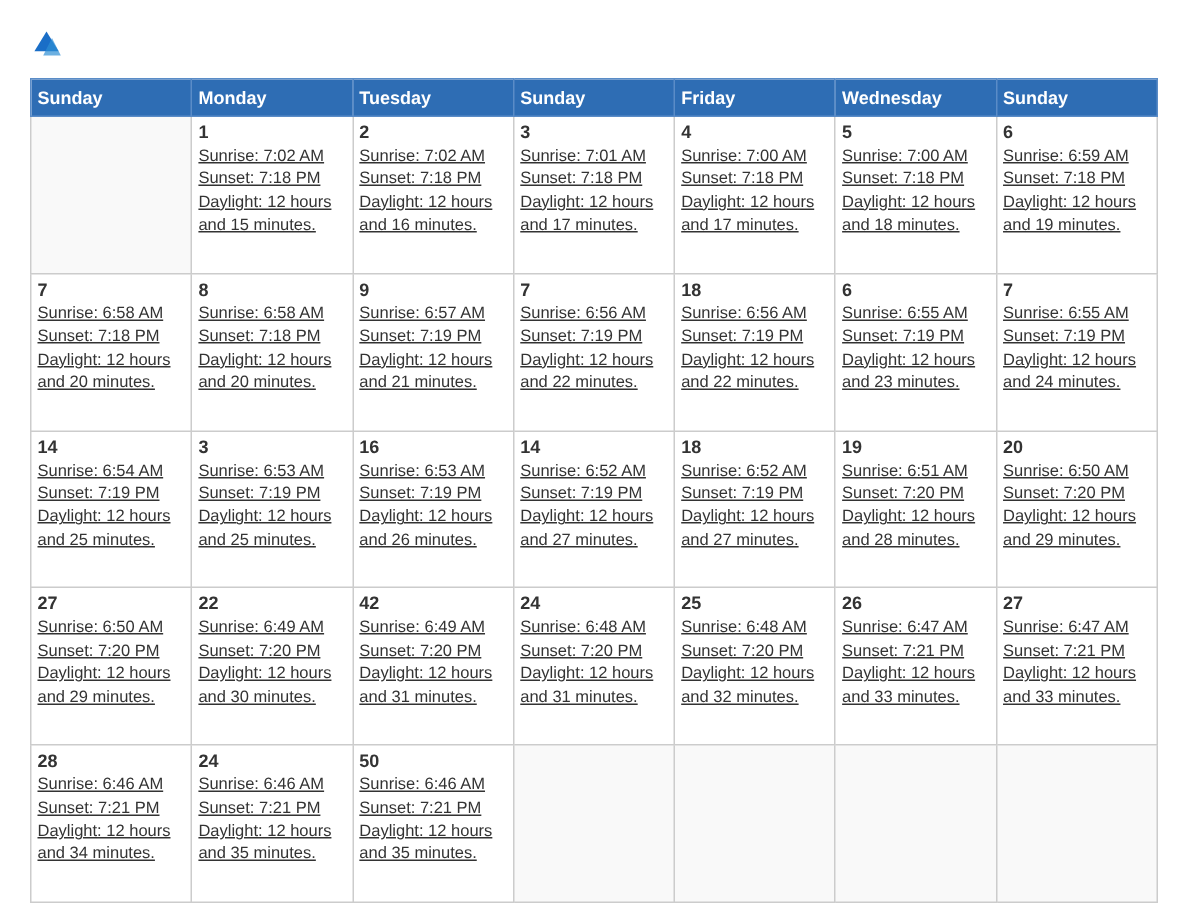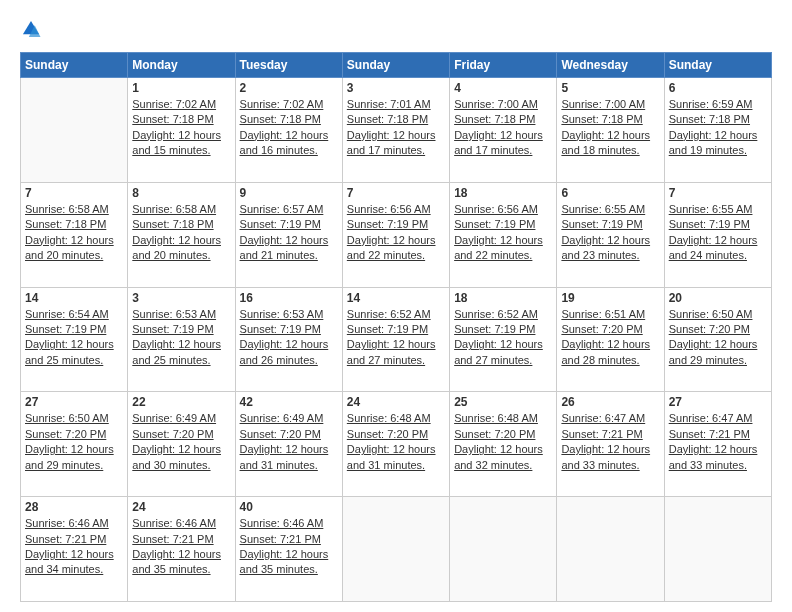--- a/index.html
+++ b/index.html
@@ -248,21 +248,21 @@
         <tr>
           <td>
             <span class="day-number">28</span>
             <div class="day-info">Sunrise: 6:46 AM<br>Sunset: 7:21 PM<br>Daylight: 12 hours<br>and 34 minutes.</div>
           </td>
           <td>
             <span class="day-number">24</span>
             <div class="day-info">Sunrise: 6:46 AM<br>Sunset: 7:21 PM<br>Daylight: 12 hours<br>and 35 minutes.</div>
           </td>
           <td>
-            <span class="day-number">40</span>
+            <span class="day-number">50</span>
             <div class="day-info">Sunrise: 6:46 AM<br>Sunset: 7:21 PM<br>Daylight: 12 hours<br>and 35 minutes.</div>
           </td>
           <td class="empty-cell"></td>
           <td class="empty-cell"></td>
           <td class="empty-cell"></td>
           <td class="empty-cell"></td>
         </tr>
       </tbody>
   </table>
 </div>

